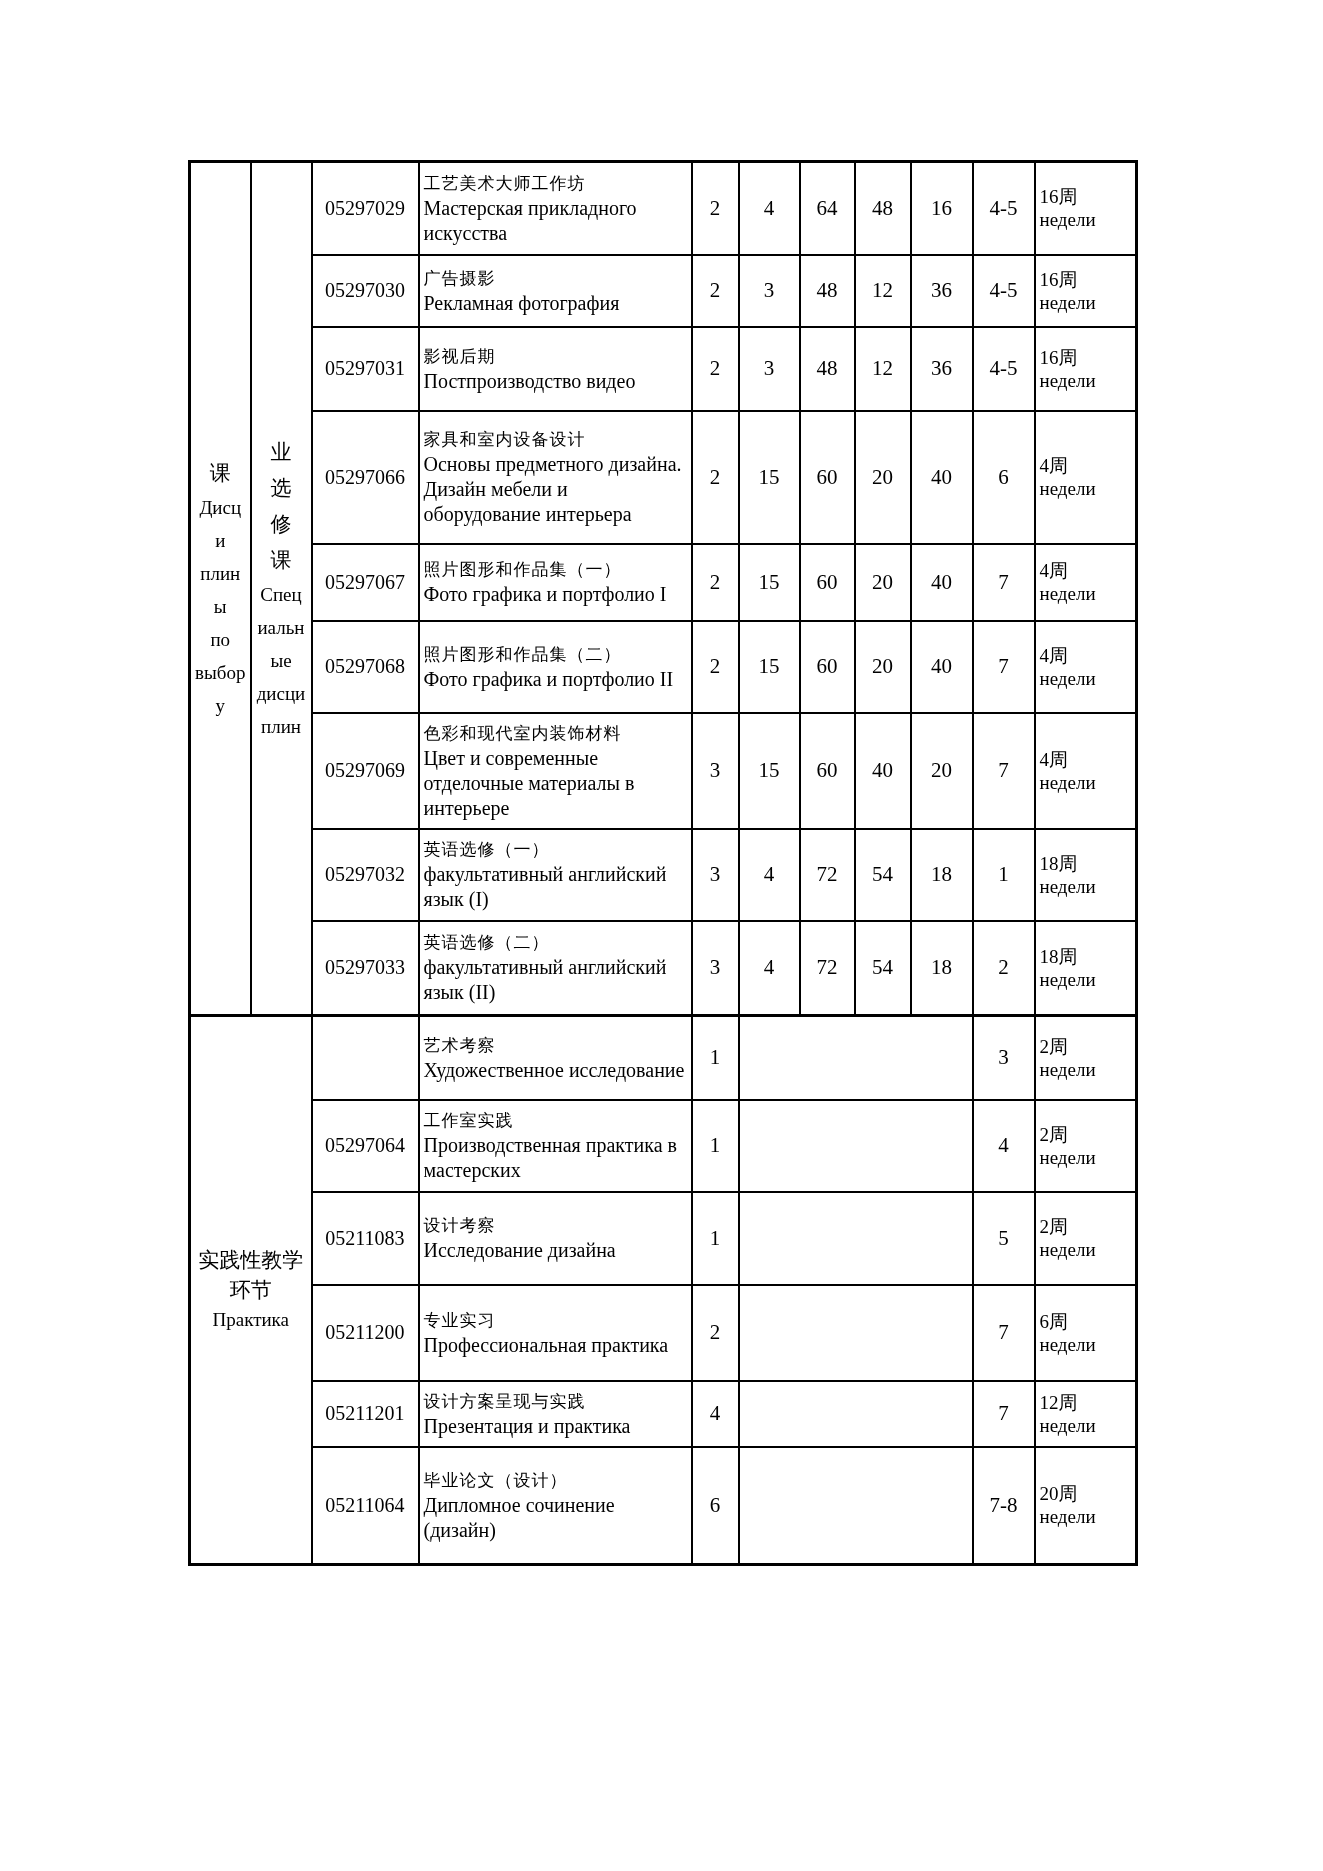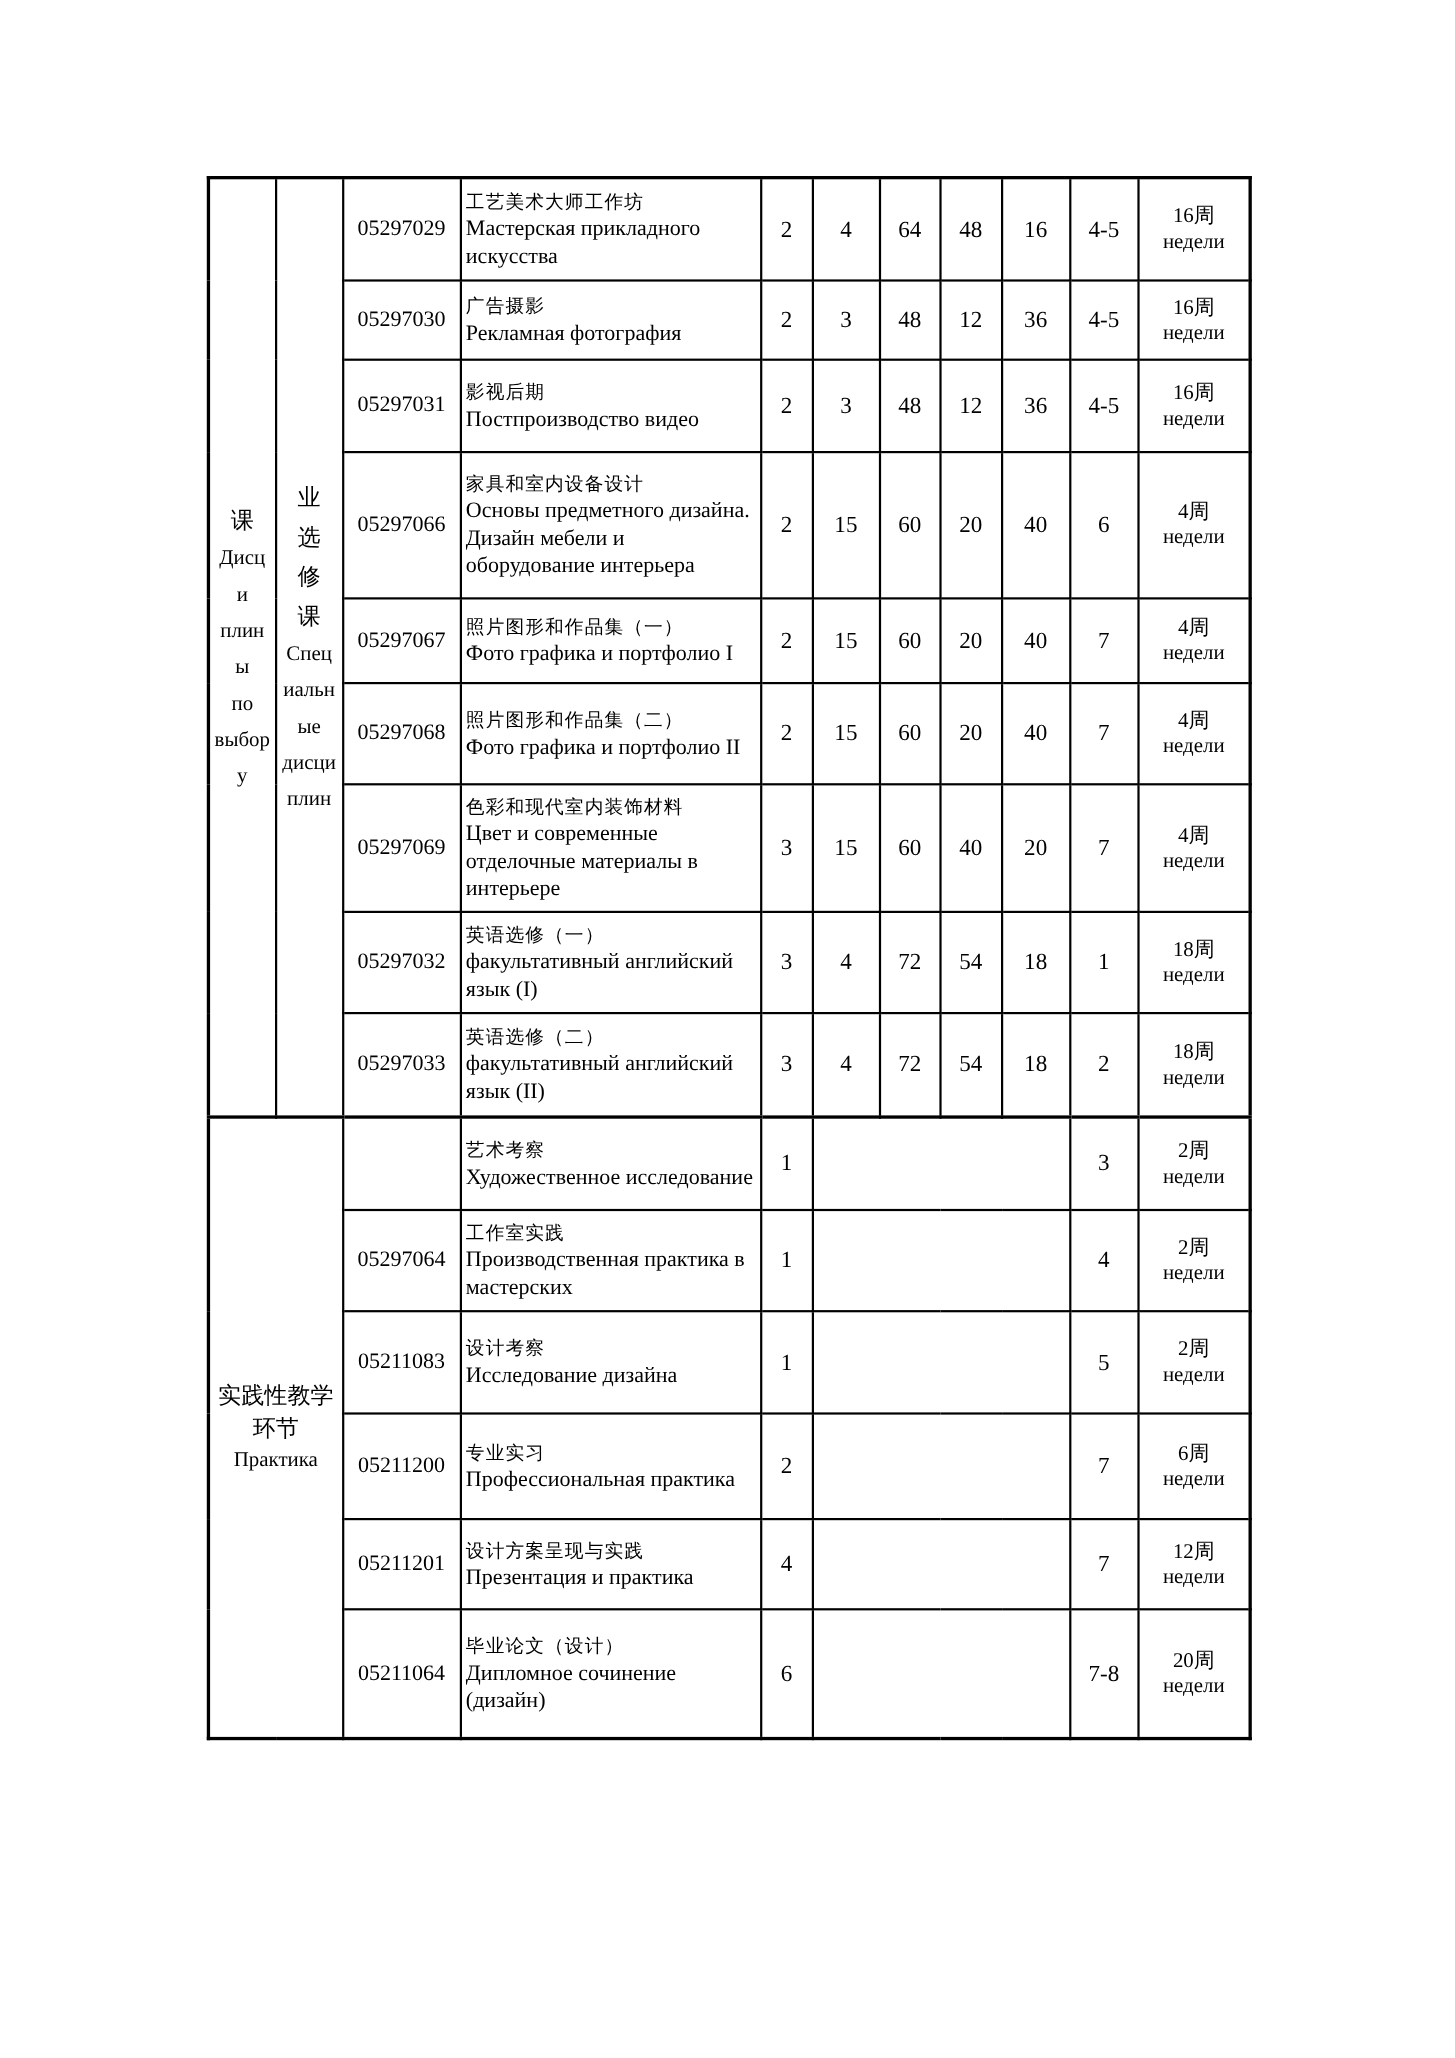--- a/index.html
+++ b/index.html
@@ -42,21 +42,21 @@
     padding-right: 4px;
     line-height: 25px;
   }
   td.name .zh { display:block; font-size: 17px; letter-spacing: 1px; }
   td.name .ru { display:block; font-size: 20px; }
   td.num {
     text-align: center;
     font-size: 21px;
   }
   td.weeks {
-    text-align: center;
+    text-align: left;
     line-height: 23px;
   }
   td.weeks .zh { display:block; font-size: 19px; }
   td.weeks .ru { display:block; font-size: 19px; }
 
   td.vlabel {
     vertical-align: top;
     text-align: center;
     padding-top: 14px;
   }
@@ -349,21 +349,21 @@
         </td>
         <td class="num">2</td>
         <td class="empty" colspan="4"></td>
         <td class="num">7</td>
         <td class="weeks">
           <span class="zh">6周</span>
           <span class="ru">недели</span>
         </td>
       </tr>
 
-      <tr style="height:82px">
+      <tr style="height:66px">
         <td class="code">05211201</td>
         <td class="name">
           <span class="zh">设计方案呈现与实践</span>
           <span class="ru">Презентация и практика</span>
         </td>
         <td class="num">4</td>
         <td class="empty" colspan="4"></td>
         <td class="num">7</td>
         <td class="weeks">
           <span class="zh">12周</span>

